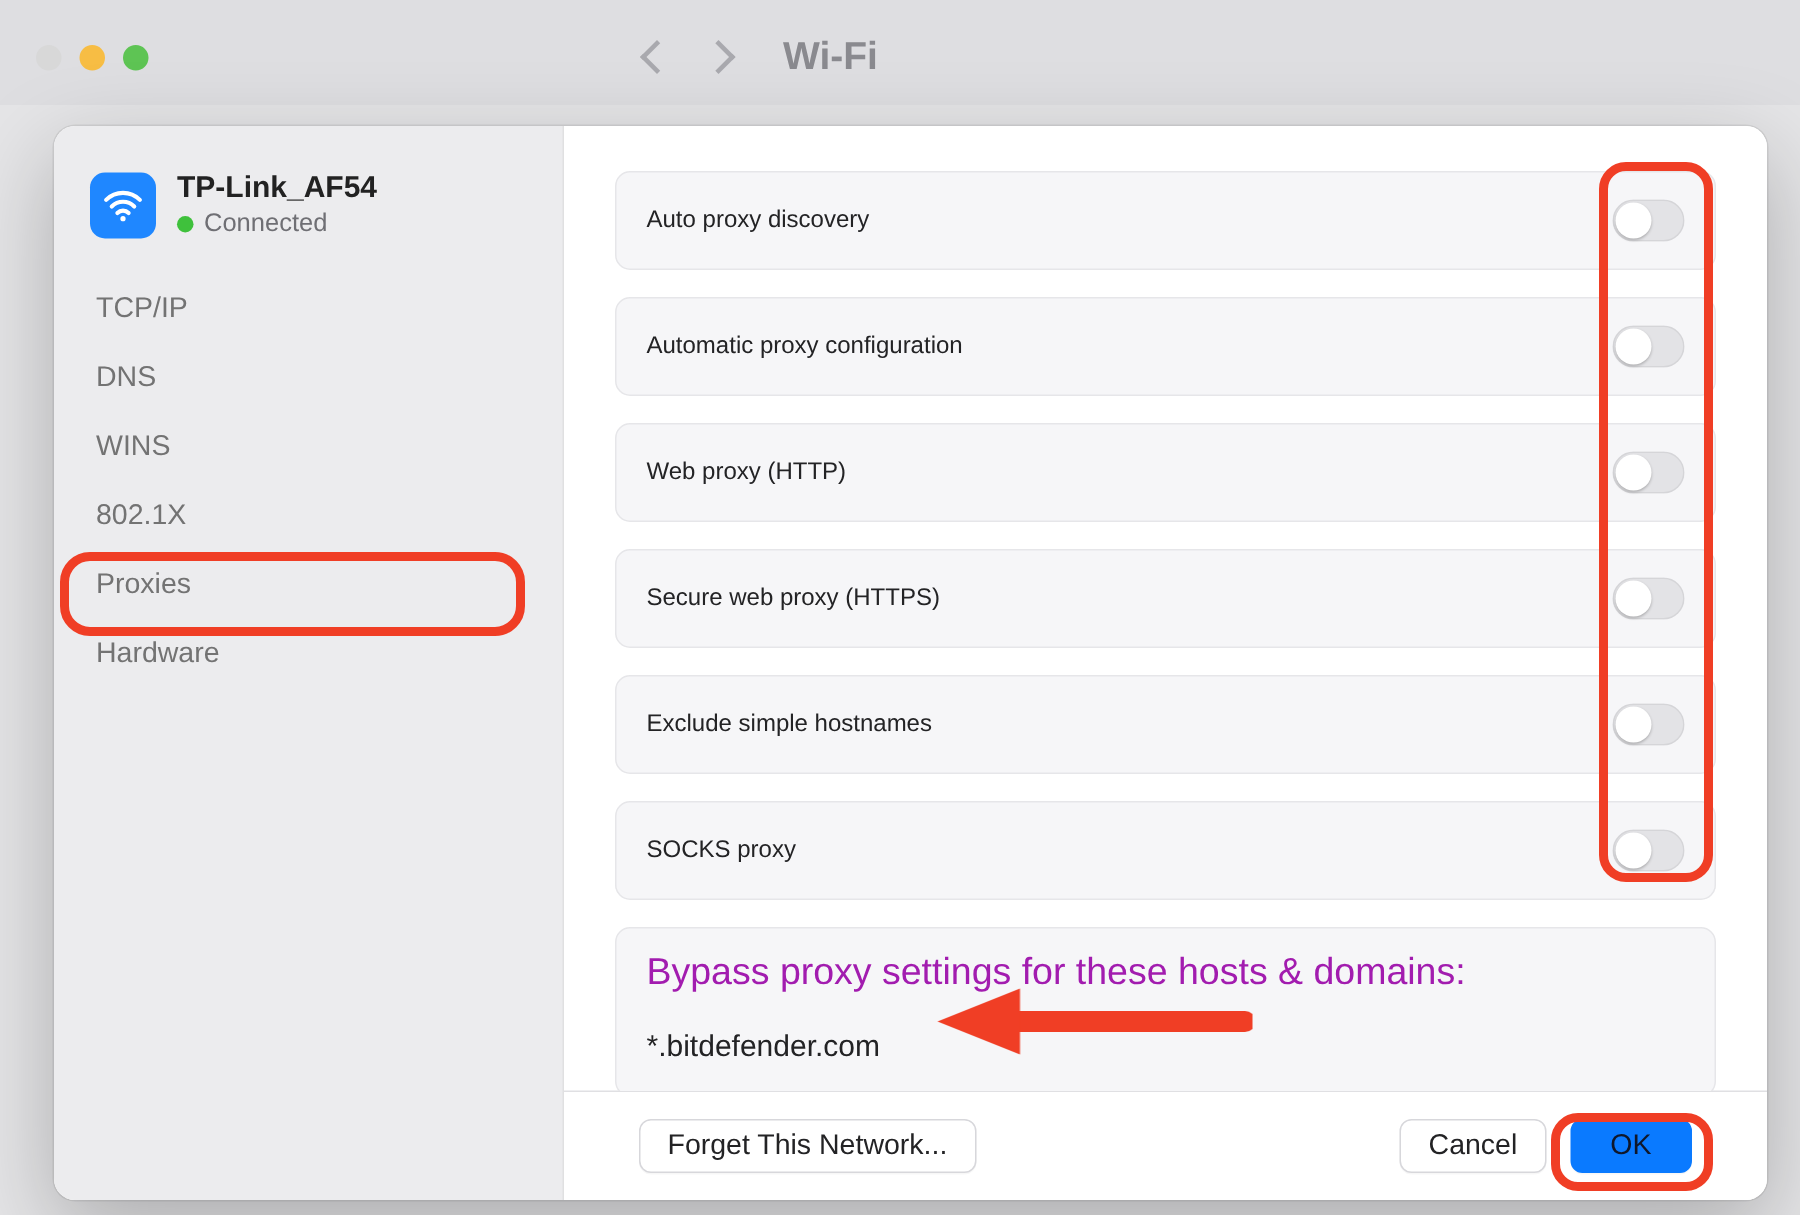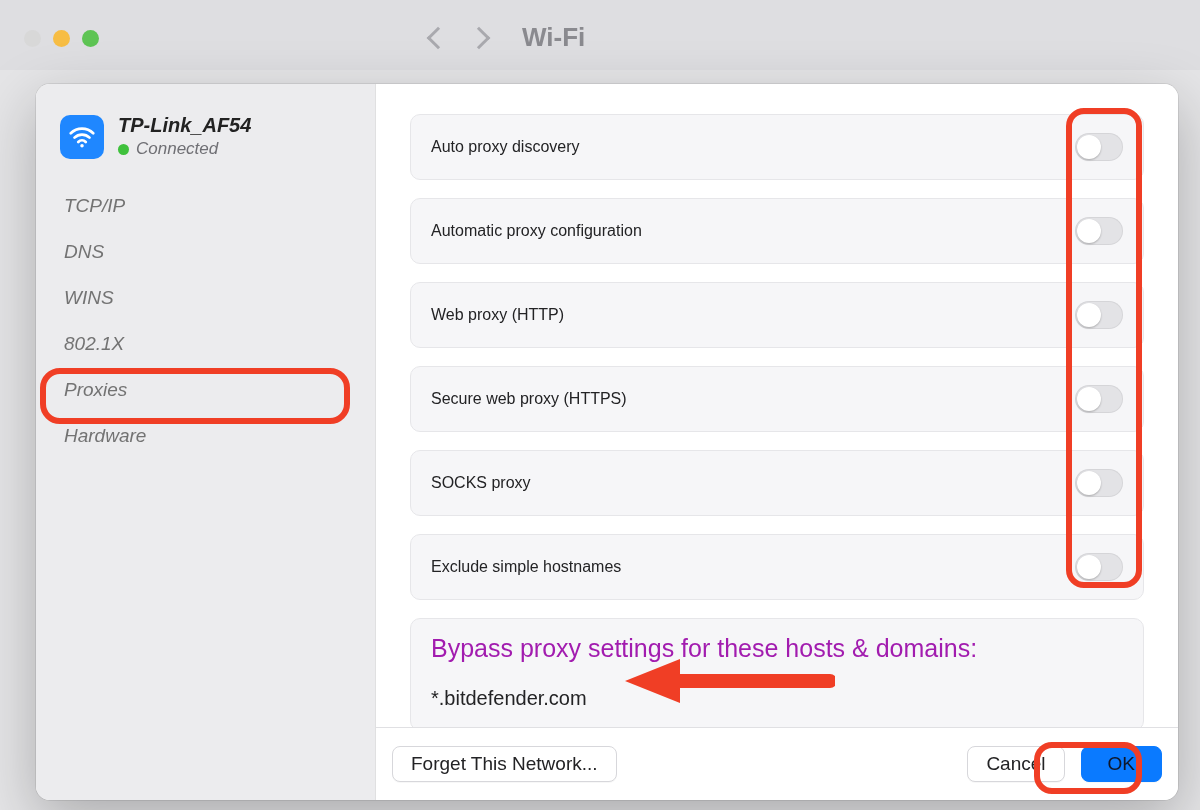--- a/index.html
+++ b/index.html
@@ -39,21 +39,20 @@
     display: flex;
     overflow: hidden;
   }
 
   .sidebar {
     width: 340px;
     background: #ececee;
     padding: 24px 14px 24px 22px;
     display: flex; flex-direction: column;
     border-right: 1px solid rgba(0,0,0,0.05);
-    font-style: italic;
   }
   .network-header {
     display: flex; align-items: center; gap: 14px; padding: 6px 2px 18px 2px;
   }
   .wifi-icon {
     width: 44px; height: 44px; border-radius: 10px;
     background: #1f87ff;
     display: flex; align-items: center; justify-content: center;
   }
   .wifi-icon svg { width: 30px; height: 30px; }
@@ -106,21 +105,21 @@
   }
   .toggle .knob {
     position: absolute; top: 2px; left: 2px;
     width: 24px; height: 24px; border-radius: 50%;
     background: #fff; box-shadow: 0 1px 2px rgba(0,0,0,0.25);
   }
 
   
   .footer {
     border-top: 1px solid #e0e0e3;
-    padding: 18px 16px;
+    padding: 18px 50px;
     display: flex; align-items: flex-start; justify-content: space-between;
   }
   .footer-right { display: flex; gap: 16px; align-items: center; }
   .btn {
     font-size: 19px; padding: 6px 18px;
     border-radius: 8px; border: 1px solid #d7d7db;
     background: #fff; color: #232325;
     box-shadow: 0 1px 0 rgba(0,0,0,0.03);
     cursor: default;
   }
@@ -229,30 +228,30 @@
         <div class="row">
           <span>Secure web proxy (HTTPS)</span>
           <span class="toggle">
               <span class="knob"></span>
             </span>
         </div>
       </div>
 
       <div class="group">
         <div class="row">
+          <span>Exclude simple hostnames</span>
+          <span class="toggle">
+              <span class="knob"></span>
+            </span>
+        </div>
+      </div>
+
+      <div class="group">
+        <div class="row">
           <span>SOCKS proxy</span>
-          <span class="toggle">
-              <span class="knob"></span>
-            </span>
-        </div>
-      </div>
-
-      <div class="group">
-        <div class="row">
-          <span>Exclude simple hostnames</span>
           <span class="toggle">
               <span class="knob"></span>
             </span>
         </div>
       </div>
 
       <div class="bypass-group">
         <div class="bypass-label">Bypass proxy settings for these hosts &amp; domains:</div>
         <div class="bypass-value">*.bitdefender.com</div>
       </div>

